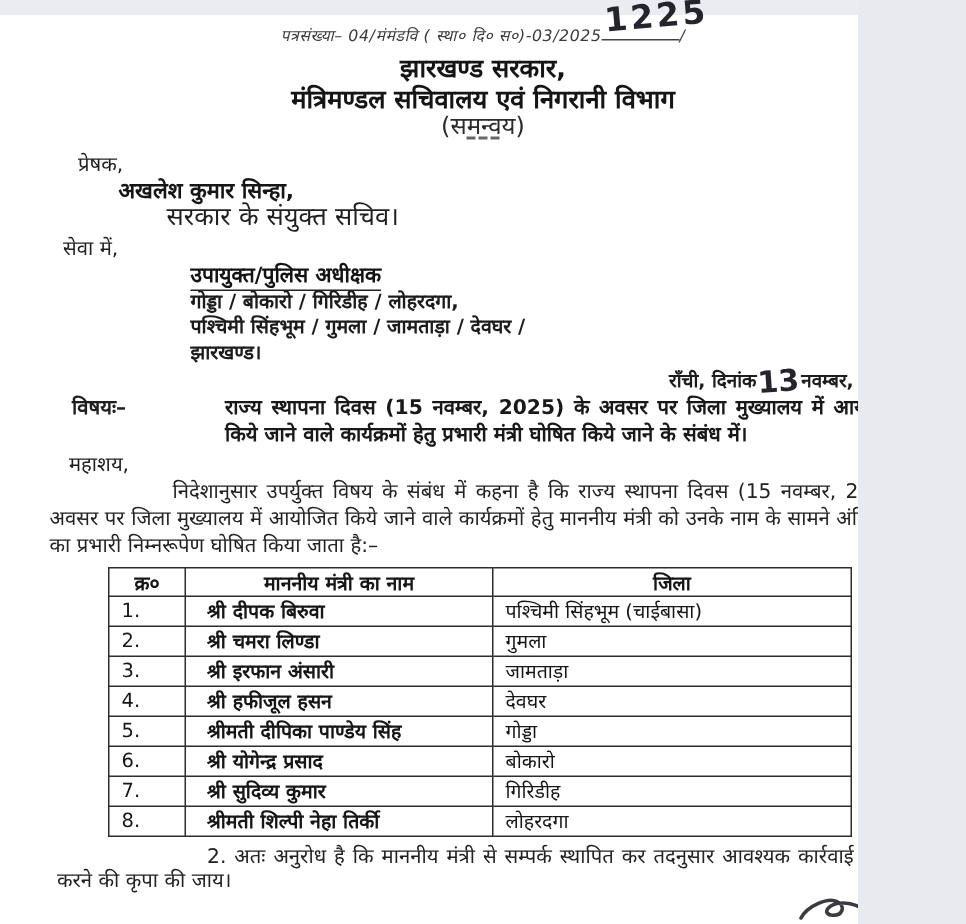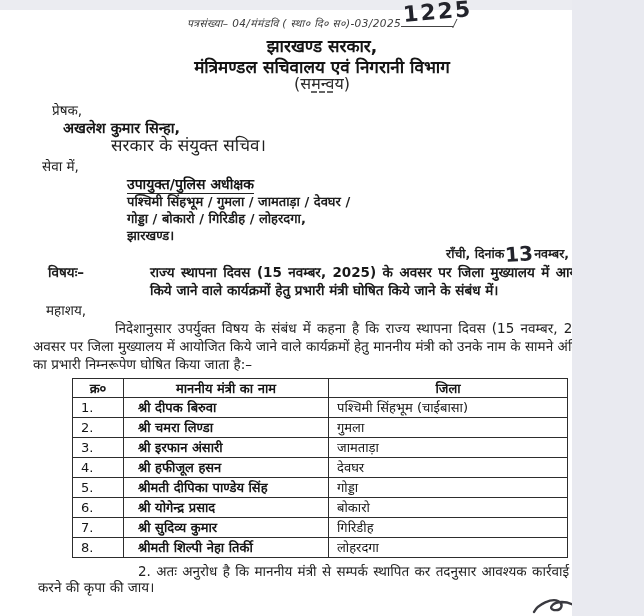--- a/index.html
+++ b/index.html
@@ -28,21 +28,21 @@
     transform:rotate(-5deg); letter-spacing:2px; white-space:nowrap;
   }
 
   .h1 { text-align:center; font-size:17px; font-weight:bold; margin-top:2px; line-height:21px; color:#151515; }
   .h2 { text-align:center; font-size:17px; font-weight:bold; line-height:21px; color:#151515; }
   .samanvay { text-align:center; font-size:16px; line-height:12px; color:#2b2b2b; }
   .samanvay-dash { width:22px; margin:1px auto 0 auto; border-top:2px dashed #666; height:3px; }
 
   .senders { font-size:13.5px; }
   .lbl-preshak { margin:6px 0 0 52px; line-height:17px; }
-  .sender-name { margin-left:63px; font-size:14.5px; font-weight:bold; line-height:18px; color:#161616; }
+  .sender-name { margin-left:79px; font-size:14.5px; font-weight:bold; line-height:18px; color:#161616; }
   .sender-desg { margin-left:111px; font-size:17px; line-height:16px; }
   .lbl-seva { margin:5px 0 0 42px; line-height:17px; }
   .rtitle { margin-left:127px; font-size:14px; font-weight:bold; line-height:18px; color:#141414; }
   .rtitle span { border-bottom:1.4px solid #222; padding-bottom:1px; }
   .rline { margin-left:127px; font-size:13px; font-weight:bold; line-height:17px; color:#1c1c1c; }
 
   .dateline { text-align:right; margin-right:14px; font-size:12.5px; font-weight:bold; line-height:14px; color:#1d1d1d; }
   .hand-day {
     display:inline-block; font-size:20px; font-weight:bold; color:#23242c;
     transform:rotate(-4deg); position:relative; top:3px; margin:0 1px 0 1px;
@@ -98,22 +98,22 @@
     <div class="h2">मंत्रिमण्डल सचिवालय एवं निगरानी विभाग</div>
     <div class="samanvay">(समन्वय)</div>
     <div class="samanvay-dash"></div>
 
     <div class="senders">
       <div class="lbl-preshak">प्रेषक,</div>
       <div class="sender-name">अखलेश कुमार सिन्हा,</div>
       <div class="sender-desg">सरकार के संयुक्त सचिव।</div>
       <div class="lbl-seva">सेवा में,</div>
       <div class="rtitle"><span>उपायुक्त/पुलिस अधीक्षक</span></div>
+      <div class="rline">गोड्डा / बोकारो / गिरिडीह / लोहरदगा,</div>
       <div class="rline">पश्चिमी सिंहभूम / गुमला / जामताड़ा / देवघर /</div>
-      <div class="rline">गोड्डा / बोकारो / गिरिडीह / लोहरदगा,</div>
       <div class="rline">झारखण्ड।</div>
     </div>
 
     <div class="dateline">
       <span>राँची, दिनांक</span><span class="hand-day">13</span><span>नवम्बर, 2025 ई०।</span>
     </div>
 
     <div class="subject-row">
       <div class="subject-label">विषयः–</div>
       <div class="subject-text">राज्य स्थापना दिवस (15 नवम्बर, 2025) के अवसर पर जिला मुख्यालय में आयोजित किये जाने वाले कार्यक्रमों हेतु प्रभारी मंत्री घोषित किये जाने के संबंध में।</div>

